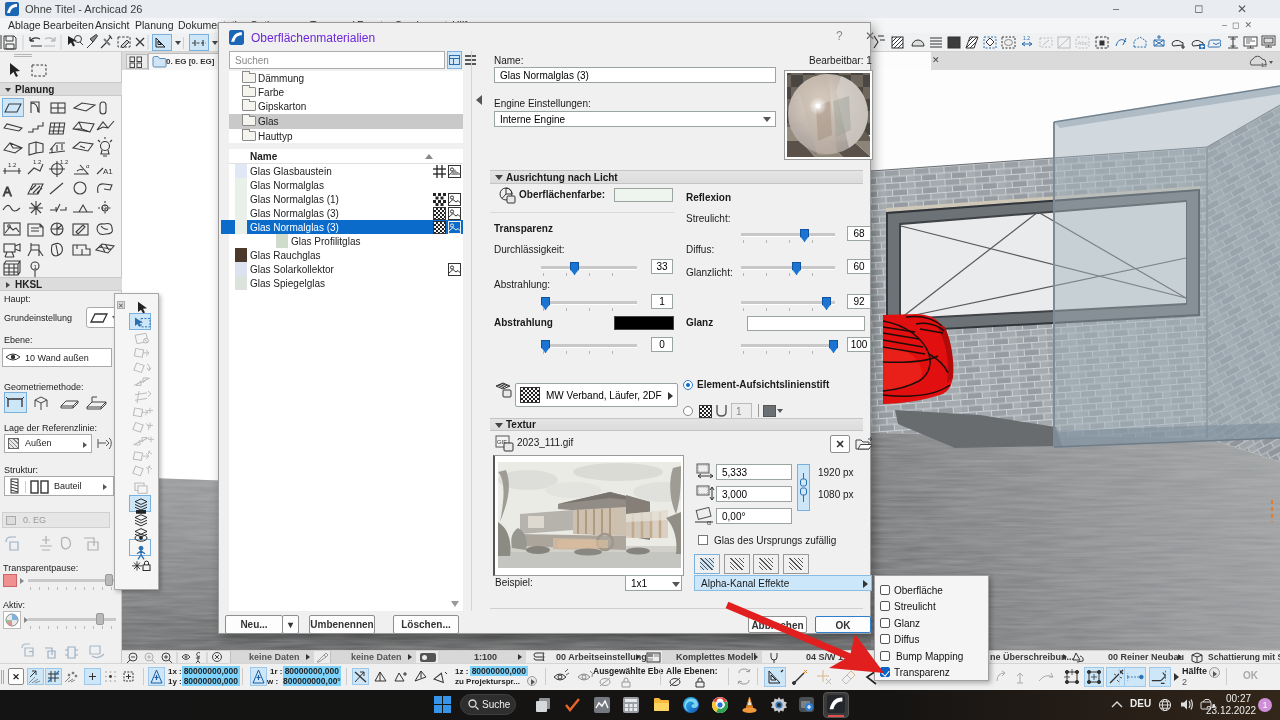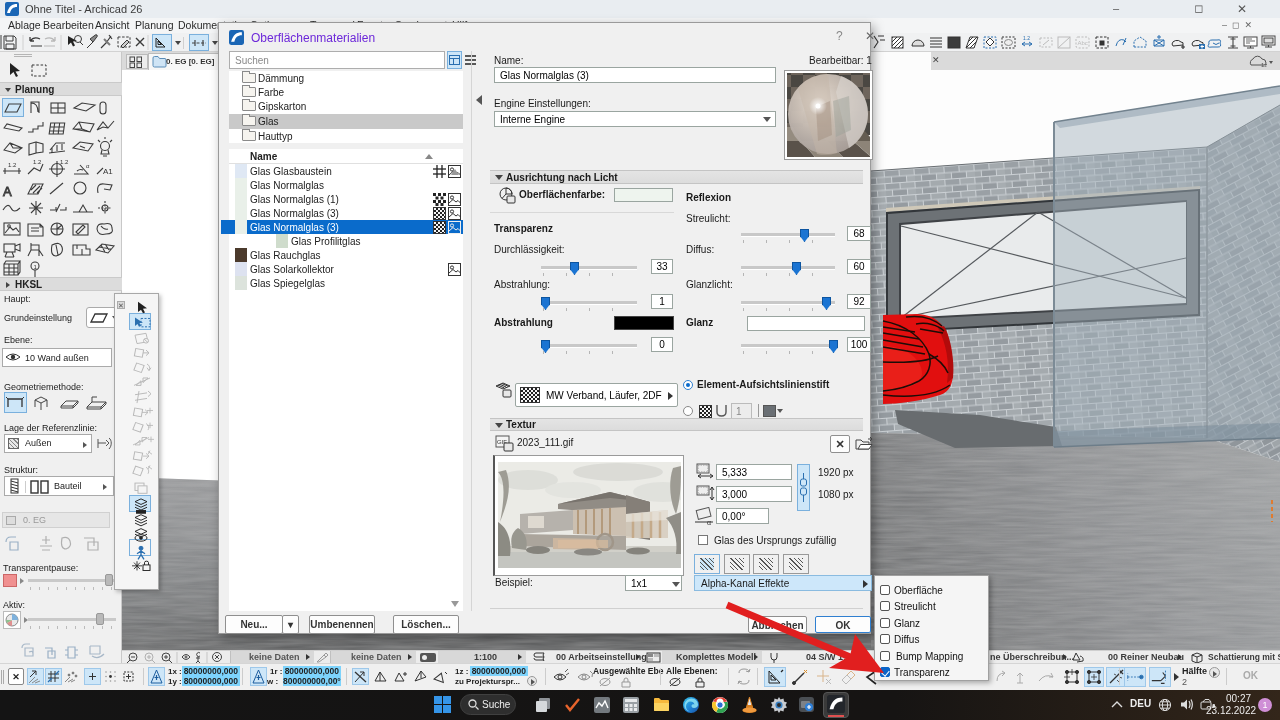--- a/index.html
+++ b/index.html
@@ -884,21 +884,21 @@
   <div class="abs tx lbl" style="left:467px;top:190px;">Streulicht:</div>
   <div class="sld" style="left:522px;top:206px;width:94px;">
       <i style="left:59px;"></i>
     </div>
   <div class="vbox abs" style="left:628px;top:203px;width:24px;">68</div>
   <div class="abs tx lbl" style="left:467px;top:221px;">Diffus:</div>
   <div class="sld" style="left:522px;top:239px;width:94px;">
       <i style="left:51px;"></i>
     </div>
   <div class="vbox abs" style="left:628px;top:236px;width:24px;">60</div>
-  <div class="abs tx lbl" style="left:467px;top:256px;">Glanzlicht:</div>
+  <div class="abs tx lbl" style="left:467px;top:244px;">Glanzlicht:</div>
   <div class="sld" style="left:522px;top:274px;width:94px;">
       <i style="left:81px;"></i>
     </div>
   <div class="vbox abs" style="left:628px;top:271px;width:24px;">92</div>
   <div class="abs tx lbl b" style="left:467px;top:294px;">Glanz</div>
   <div class="abs" style="left:528px;top:293px;width:118px;height:15px;background:#fff;border:1px solid #9aa5a0;"></div>
   <div class="sld" style="left:522px;top:317px;width:94px;">
       <i style="left:88px;"></i>
     </div>
   <div class="vbox abs" style="left:628px;top:314px;width:24px;">100</div>
@@ -1022,21 +1022,21 @@
     </svg>
   <div class="abs field" style="left:497px;top:463px;width:76px;height:16px;">
       <span class="abs tx" style="left:5px;top:2px;font-size:10px;">3,000</span>
     </div>
   <div class="abs tx lbl" style="left:599px;top:466px;">1080 px</div>
   <svg class="abs" style="left:475px;top:484px" width="21" height="18" viewBox="0 0 21 18">
       <rect x="3" y="2" width="13" height="9" fill="#eee" stroke="#555" transform="rotate(-14 9 6)"></rect>
       <path d="M1 15 L19 15" stroke="#333"></path>
       <text x="13" y="18" font-size="7" fill="#333" font-family="Liberation Sans">α</text>
     </svg>
-  <div class="abs field" style="left:497px;top:485px;width:53px;height:16px;">
+  <div class="abs field" style="left:497px;top:485px;width:76px;height:16px;">
       <span class="abs tx" style="left:5px;top:2px;font-size:10px;">0,00°</span>
     </div>
 
   <div class="abs" style="left:479px;top:512px;width:10px;height:10px;background:#fff;border:1px solid #777;"></div>
   <div class="abs tx lbl" style="left:495px;top:512px;">Glas des Ursprungs zufällig</div>
 
   <div class="mbt" style="left:475px;top:531px;background-color:#cde6f8;border-color:#7ab0dd;"></div>
   <div class="mbt" style="left:505px;top:531px;"></div>
   <div class="mbt" style="left:534px;top:531px;"></div>
   <div class="mbt" style="left:564px;top:531px;"></div>

